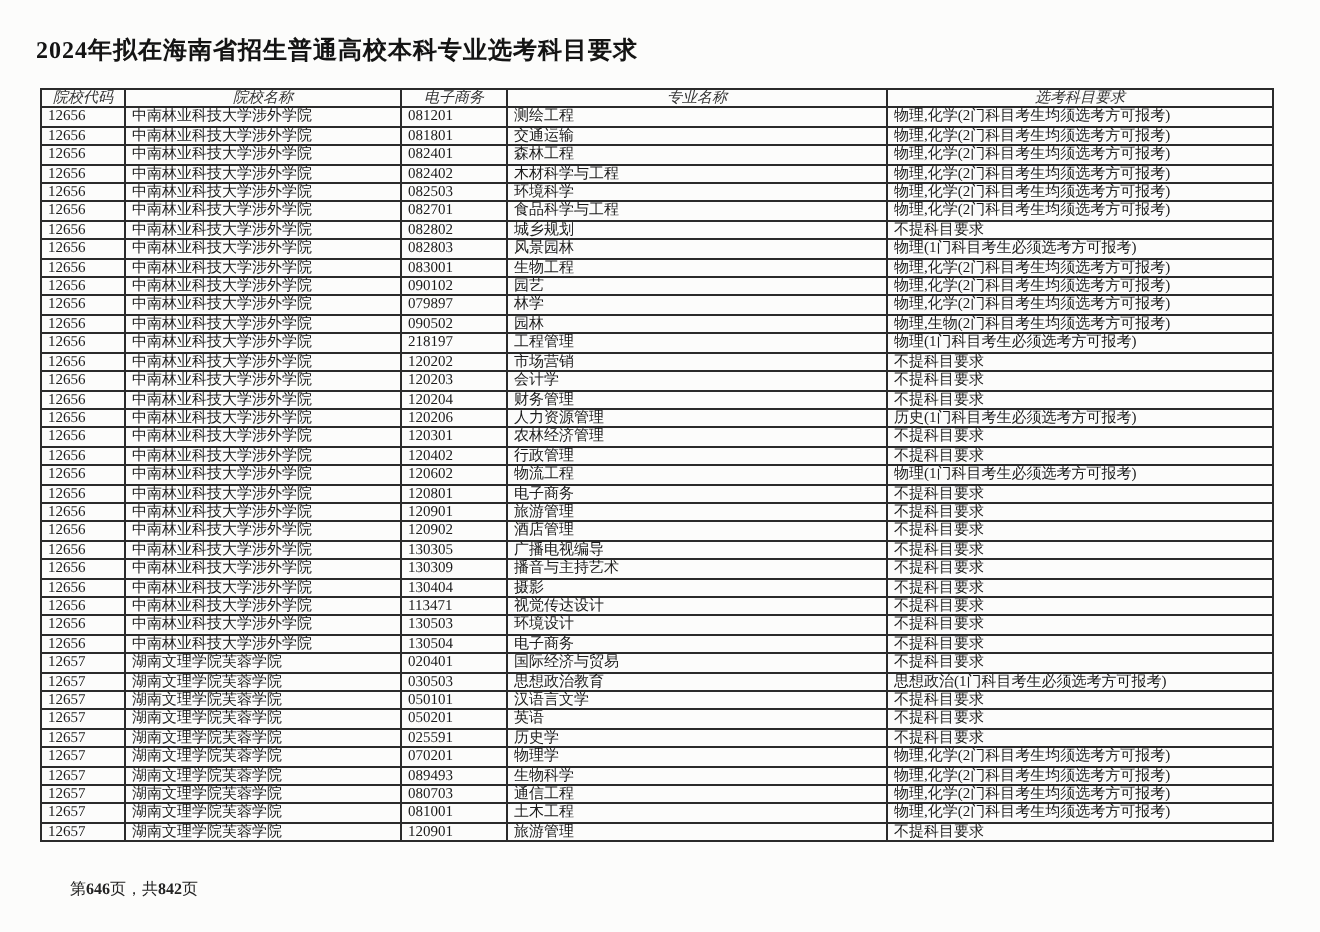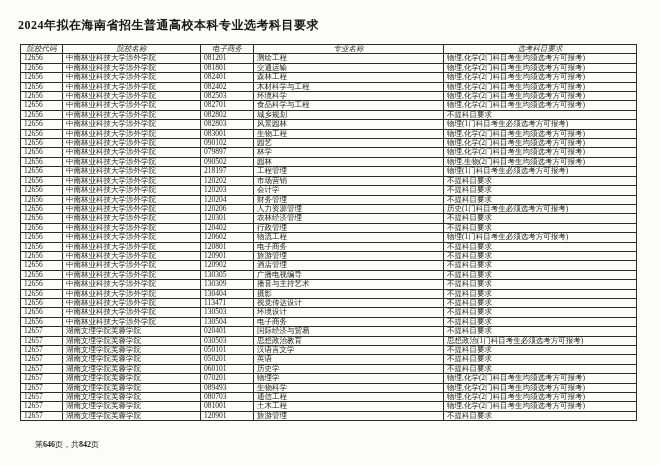--- a/index.html
+++ b/index.html
@@ -321,21 +321,21 @@
         <tr>
           <td class="a-center">12657</td>
           <td class="a-left">湖南文理学院芙蓉学院</td>
           <td class="a-left">050201</td>
           <td class="a-left">英语</td>
           <td class="a-left">不提科目要求</td>
         </tr>
         <tr>
           <td class="a-center">12657</td>
           <td class="a-left">湖南文理学院芙蓉学院</td>
-          <td class="a-left">060101</td>
+          <td class="a-left">025591</td>
           <td class="a-left">历史学</td>
           <td class="a-left">不提科目要求</td>
         </tr>
         <tr>
           <td class="a-center">12657</td>
           <td class="a-left">湖南文理学院芙蓉学院</td>
           <td class="a-left">070201</td>
           <td class="a-left">物理学</td>
           <td class="a-left">物理,化学(2门科目考生均须选考方可报考)</td>
         </tr>

